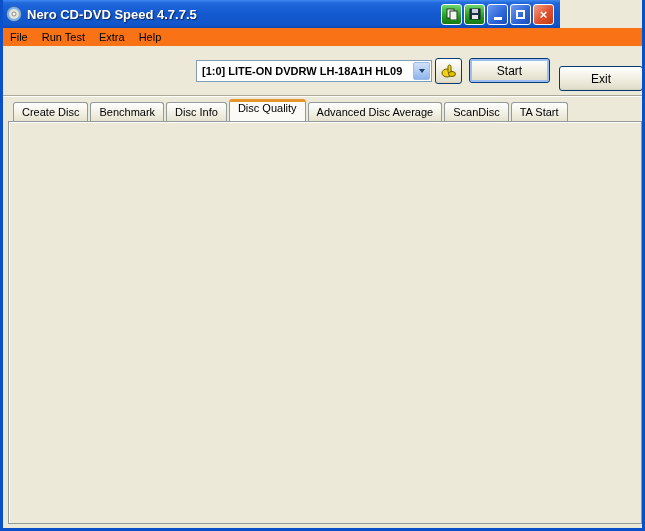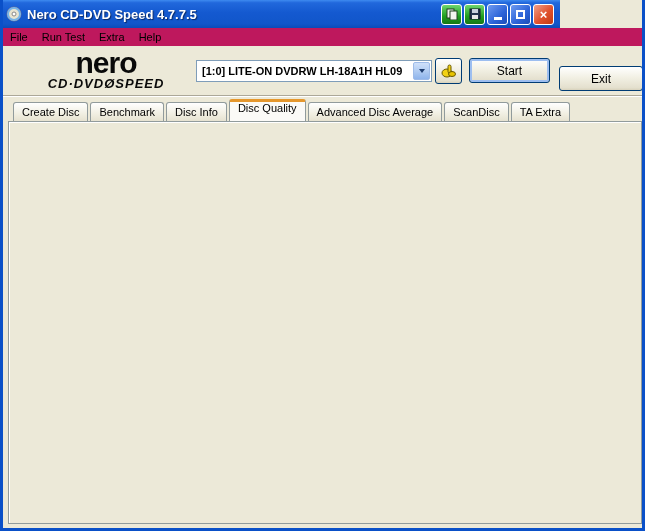--- a/index.html
+++ b/index.html
@@ -14,21 +14,21 @@
     display:flex; align-items:center; padding:0 6px; }
   .titlebar .apptitle { color:#fff; font-weight:bold; font-size:13px; text-shadow:1px 1px 1px #0A2A66; flex:1; margin-left:5px; }
   .tb-btn { width:21px; height:21px; margin-left:2px; border-radius:3px; border:1px solid #fff;
             display:flex; align-items:center; justify-content:center; }
   .tb-green { background:linear-gradient(180deg,#6FD66F,#1F9E1F 60%,#157815); }
   .tb-blue  { background:linear-gradient(135deg,#6F9BF0,#2B63D8 60%,#1B4DB8); color:#fff; }
   .tb-red   { background:linear-gradient(135deg,#F0A089,#E0512D 55%,#C23A12); color:#fff; font-weight:bold; font-size:13px; }
   .min-glyph { width:8px; height:3px; background:#fff; margin-top:9px; }
   .max-glyph { width:9px; height:9px; border:2px solid #fff; }
   
-  .menubar { position:absolute; left:0; top:28px; width:639px; height:19px; background:#be185d; display:flex; align-items:center; border-bottom:1px solid #ECE9D8; }
+  .menubar { position:absolute; left:0; top:28px; width:639px; height:19px; background:#f97316; display:flex; align-items:center; border-bottom:1px solid #ECE9D8; }
   .menu-item { padding:2px 7px; }
   
   .toolbar { position:absolute; left:0; top:47px; width:639px; height:49px; background:#ECE9D8; border-bottom:1px solid #ACA899; box-shadow:0 1px 0 #fff; }
   .logo { position:absolute; left:18px; top:3px; width:170px; text-align:center; color:#0a0a0a; }
   .logo-line1 { font-size:30px; font-weight:bold; letter-spacing:-1px; line-height:26px; }
   .logo-line2 { font-size:13px; font-weight:bold; font-style:italic; letter-spacing:1px; }
   .combo { position:absolute; background:#fff; border:1px solid #7F9DB9; display:flex; align-items:center; }
   .drive-combo { left:193px; top:13px; width:236px; height:22px;font-weight:bold; }
   .combo-text { flex:1; padding:0 5px; white-space:nowrap; overflow:hidden; }
   .combo-btn { width:17px; align-self:stretch; margin:1px; border-radius:2px;
@@ -105,24 +105,20 @@
   </div>
 
   <div class="menubar">
     <span class="menu-item">File</span>
     <span class="menu-item">Run Test</span>
     <span class="menu-item">Extra</span>
     <span class="menu-item">Help</span>
   </div>
 
   <div class="toolbar">
-    <div class="logo">
-      <div class="logo-line1">nero</div>
-      <div class="logo-line2">CD·DVDØSPEED</div>
-    </div>
     <div class="combo drive-combo">
       <span class="combo-text">[1:0]   LITE-ON DVDRW LH-18A1H HL09</span>
       <span class="combo-btn">
           <span class="combo-arrow"></span>
         </span>
     </div>
     <div class="xp-btn btn-hand">
       <svg width="16" height="16">
         <ellipse cx="6" cy="10" rx="5" ry="4" fill="#F2D214" stroke="#6A5A00"></ellipse>
         <rect x="7" y="2" width="3" height="8" rx="1.5" fill="#F2D214" stroke="#6A5A00"></rect>
@@ -137,21 +133,21 @@
       </div>
   </div>
 
   <div class="tabs">
     <span class="tab">Create Disc</span>
     <span class="tab">Benchmark</span>
     <span class="tab">Disc Info</span>
     <span class="tab active">Disc Quality</span>
     <span class="tab">Advanced Disc Average</span>
     <span class="tab">ScanDisc</span>
-    <span class="tab">TA Extra</span>
+    <span class="tab">TA Start</span>
   </div>
 
   <div class="tabpage"></div>
 
   <svg class="chart" style="left:10px; top:127px;" width="468" height="160">
       <rect x="37" y="4" width="412" height="140" fill="#0A0A0A"></rect>
       <line x1="46.15555555555556" y1="4" x2="46.15555555555556" y2="144" stroke="#17176E" stroke-width="1"></line>
       <line x1="55.31111111111112" y1="4" x2="55.31111111111112" y2="144" stroke="#17176E" stroke-width="1"></line>
       <line x1="64.46666666666667" y1="4" x2="64.46666666666667" y2="144" stroke="#17176E" stroke-width="1"></line>
       <line x1="73.62222222222223" y1="4" x2="73.62222222222223" y2="144" stroke="#17176E" stroke-width="1"></line>

